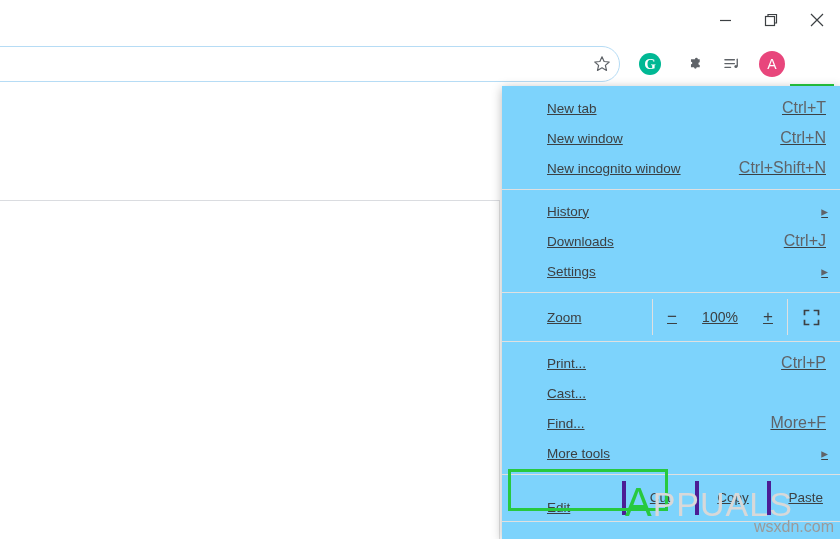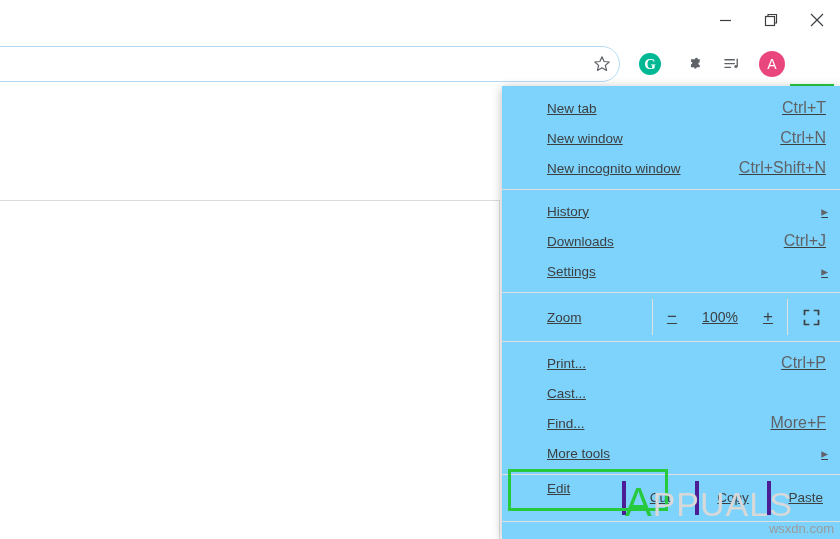--- a/index.html
+++ b/index.html
@@ -197,21 +197,21 @@
   }
   .fullscreen-btn {
     width: 46px; height: 36px;
     display: flex; align-items: center; justify-content: center;
   }
 
   
   .edit-row {
     height: 34px;
     display: flex;
-    align-items: flex-start;
+    align-items: flex-end;
     padding-left: 45px;
     box-sizing: border-box;
   }
   .edit-row .label { width: 75px; }
   .edit-act {
     flex: 1;
     text-align: center;
     border-left: 4px solid #4c1d95;
     height: 34px;
     line-height: 34px;
@@ -239,21 +239,21 @@
     z-index: 6;
     pointer-events: none;
   }
   .watermark .a {
     color: #27c93f;
     font-size: 40px;
   }
   .wsxdn {
     position: absolute;
     right: 6px; bottom: 3px;
-    font-size: 13px;
+    font-size: 16px;
     color: #9a9a9a;
     z-index: 7;
   }
 </style>
 </head>
 <body>
 
 <div class="titlebar">
   <div class="win-controls">
     <div class="win-btn">

